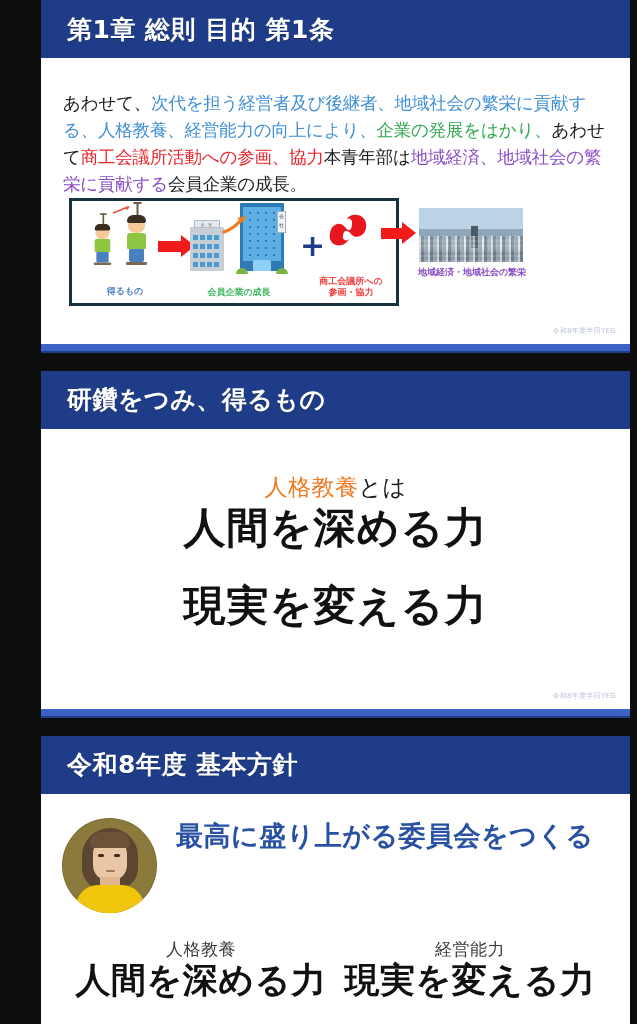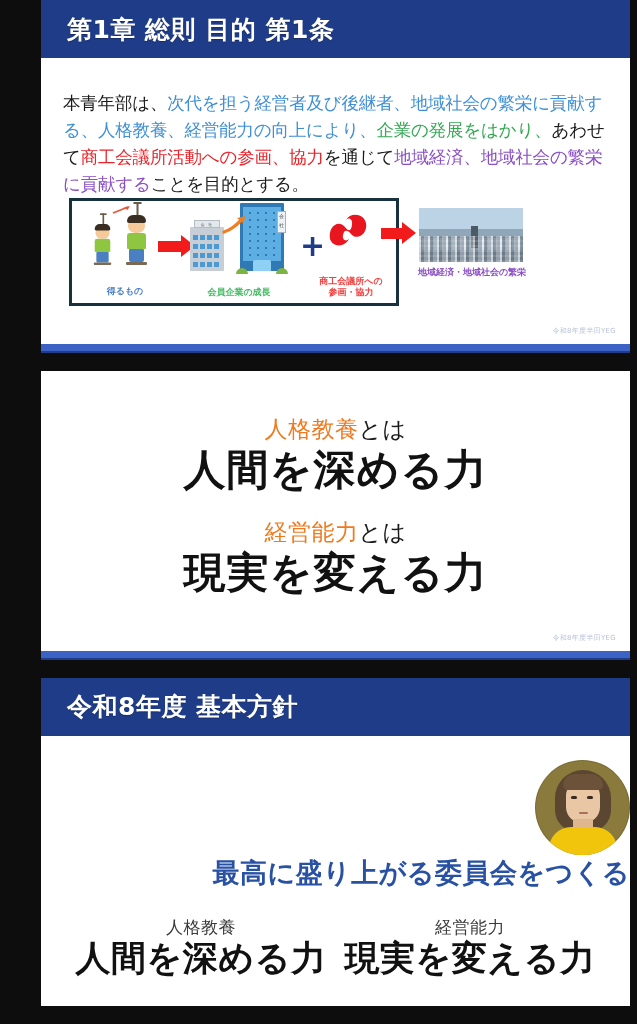--- a/index.html
+++ b/index.html
@@ -233,23 +233,22 @@
     font-size: 42px; font-weight: bold; color: #111111;
     line-height: 1.15; margin: 4px 0 0 0; letter-spacing: 1px;
   }
   .pair-1 { padding-top: 46px; }
   .pair-2 { padding-top: 26px; }
 
   
   #slide3 .slide-body { height: 270px; }
   .policy-row {
     display: flex;
-    align-items: flex-end;
+    align-items: flex-start;
     padding: 24px 0 0 21px;
-    flex-direction: column;
   }
   .avatar {
     width: 95px; height: 95px; border-radius: 50%;
     flex: none;
     background:
       radial-gradient(circle at 50% 36%, #f0cfae 0 17%, rgba(240,207,174,0) 18%),
       linear-gradient(#8a7a3c 0 100%);
     position: relative;
     overflow: hidden;
     box-shadow: inset 0 0 0 1px rgba(0,0,0,.12);
@@ -304,21 +303,21 @@
 <body>
 
 <div class="deck">
 
   <section class="slide" id="slide1">
     <div class="slide-header">
       <span class="htxt">第1章 総則 目的 第1条</span>
     </div>
     <div class="slide-body">
 
-      <p class="clause-text"><span class="c-black">本青年部は、</span><span class="c-blue">次代を担う経営者及び後継者、地域社会の繁栄に貢献する、人格教養、経営能力の向上により、</span><span class="c-green">企業の発展をはかり、</span><span class="c-black">あわせて</span><span class="c-red">商工会議所活動への参画、協力</span><span class="c-black">を通じて</span><span class="c-purple">地域経済、地域社会の繁栄に貢献する</span><span class="c-black">ことを目的とする。</span></p>
+      <p class="clause-text"><span class="c-black">あわせて、</span><span class="c-blue">次代を担う経営者及び後継者、地域社会の繁栄に貢献する、人格教養、経営能力の向上により、</span><span class="c-green">企業の発展をはかり、</span><span class="c-black">あわせて</span><span class="c-red">商工会議所活動への参画、協力</span><span class="c-black">本青年部は</span><span class="c-purple">地域経済、地域社会の繁栄に貢献する</span><span class="c-black">会員企業の成長。</span></p>
 
       <div class="diagram">
 
         <div class="people">
           <div class="kid kid-small">
             <div class="pole"></div>
             <div class="head">
                 <div class="hair"></div>
               </div>
             <div class="body"></div>
@@ -384,29 +383,31 @@
       <div class="dg-label lbl-purple" style="position:absolute; left:368px; top:190px; width:126px; text-align:center;">地域経済・地域社会の繁栄</div>
 
       <div class="slide-footer">令和8年度半田YEG</div>
     </div>
     <div class="accent-bar"></div>
   </section>
 
   <div class="gap"></div>
 
   <section class="slide" id="slide2">
+    <div class="slide-header">
+      <span class="htxt">研鑽をつみ、得るもの</span>
+    </div>
     <div class="slide-body">
 
       <div class="pair pair-1">
         <p class="pair-lead"><span class="kw">人格教養</span><span class="suffix">とは</span></p>
         <p class="pair-main">人間を深める力</p>
       </div>
 
       <div class="pair pair-2">
-        <p class="pair-lead"><span class="kw">経営能力</span><span class="suffix">とは</span></p>
         <p class="pair-main">現実を変える力</p>
       </div>
 
       <div class="slide-footer">令和8年度半田YEG</div>
     </div>
     <div class="accent-bar"></div>
   </section>
 
   <div class="gap"></div>
 

